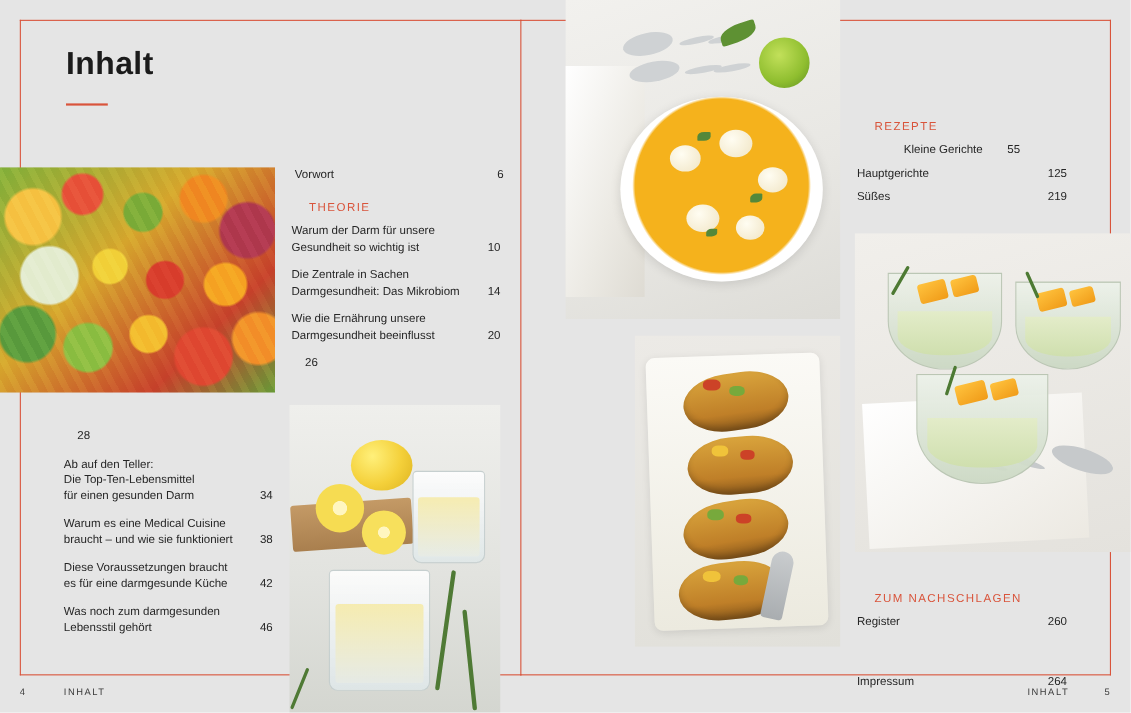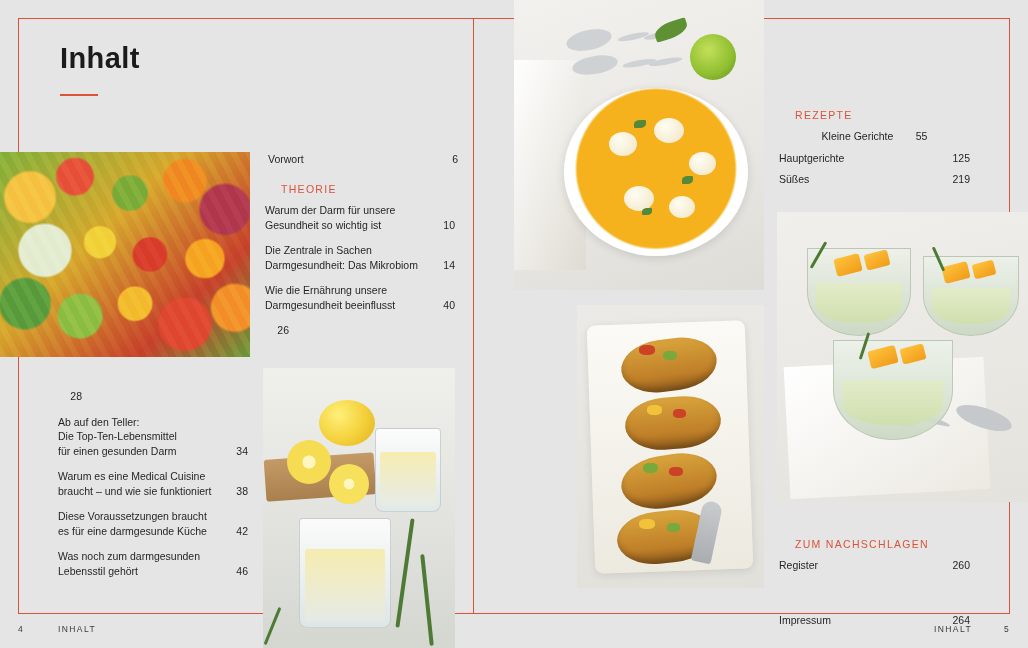--- a/index.html
+++ b/index.html
@@ -367,21 +367,21 @@
       <span class="pg">10</span>
     </div>
     <div class="toc-entry align-bottom">
       <span class="lbl">Die Zentrale in Sachen
 Darmgesundheit: Das Mikrobiom</span>
       <span class="pg">14</span>
     </div>
     <div class="toc-entry align-bottom">
       <span class="lbl">Wie die Ernährung unsere
 Darmgesundheit beeinflusst</span>
-      <span class="pg">40</span>
+      <span class="pg">20</span>
     </div>
     <div class="toc-entry align-bottom">
       <span class="pg">26</span>
     </div>
   </div>
 
   <div class="toc-block" style="left:58px; top:389px; width:190px;">
     <div class="toc-entry align-bottom">
       <span class="pg">28</span>
     </div>

